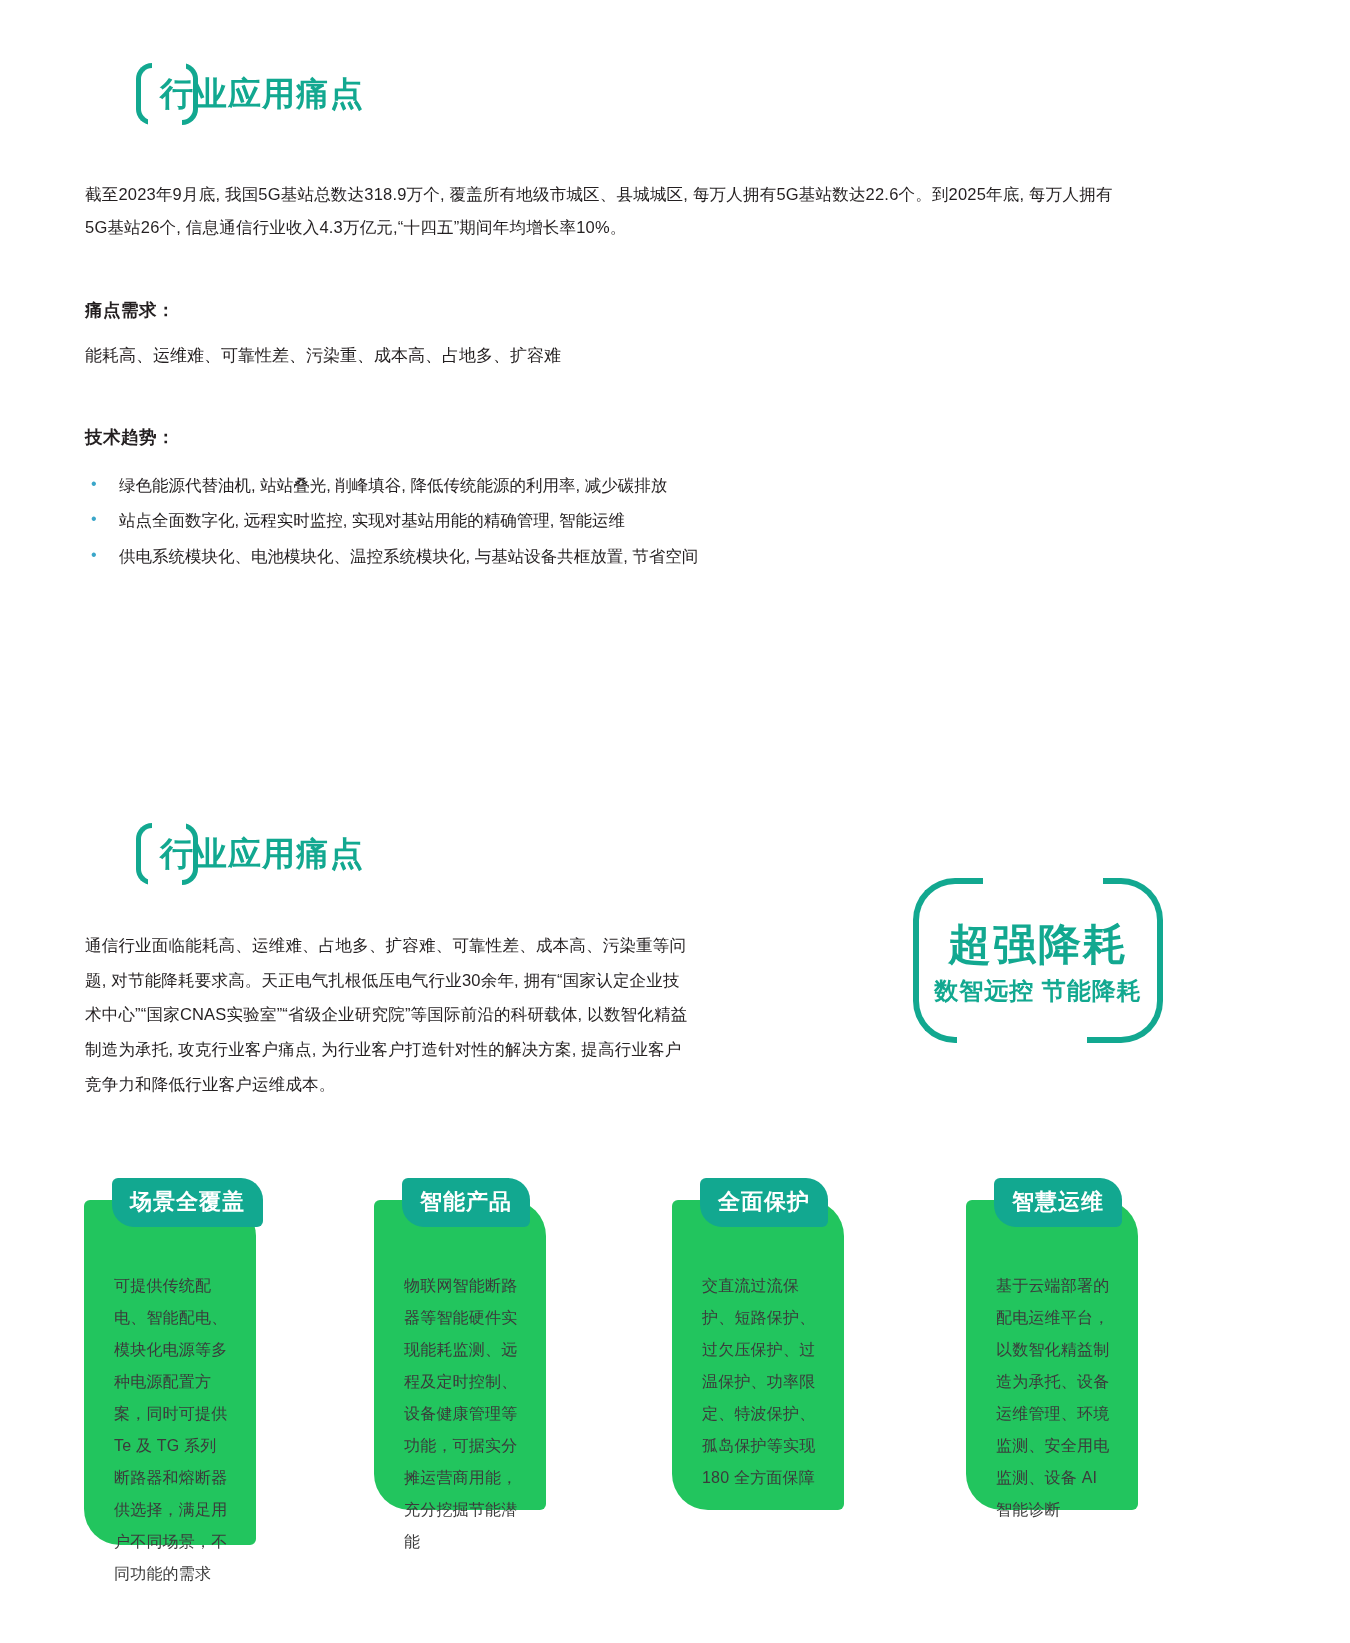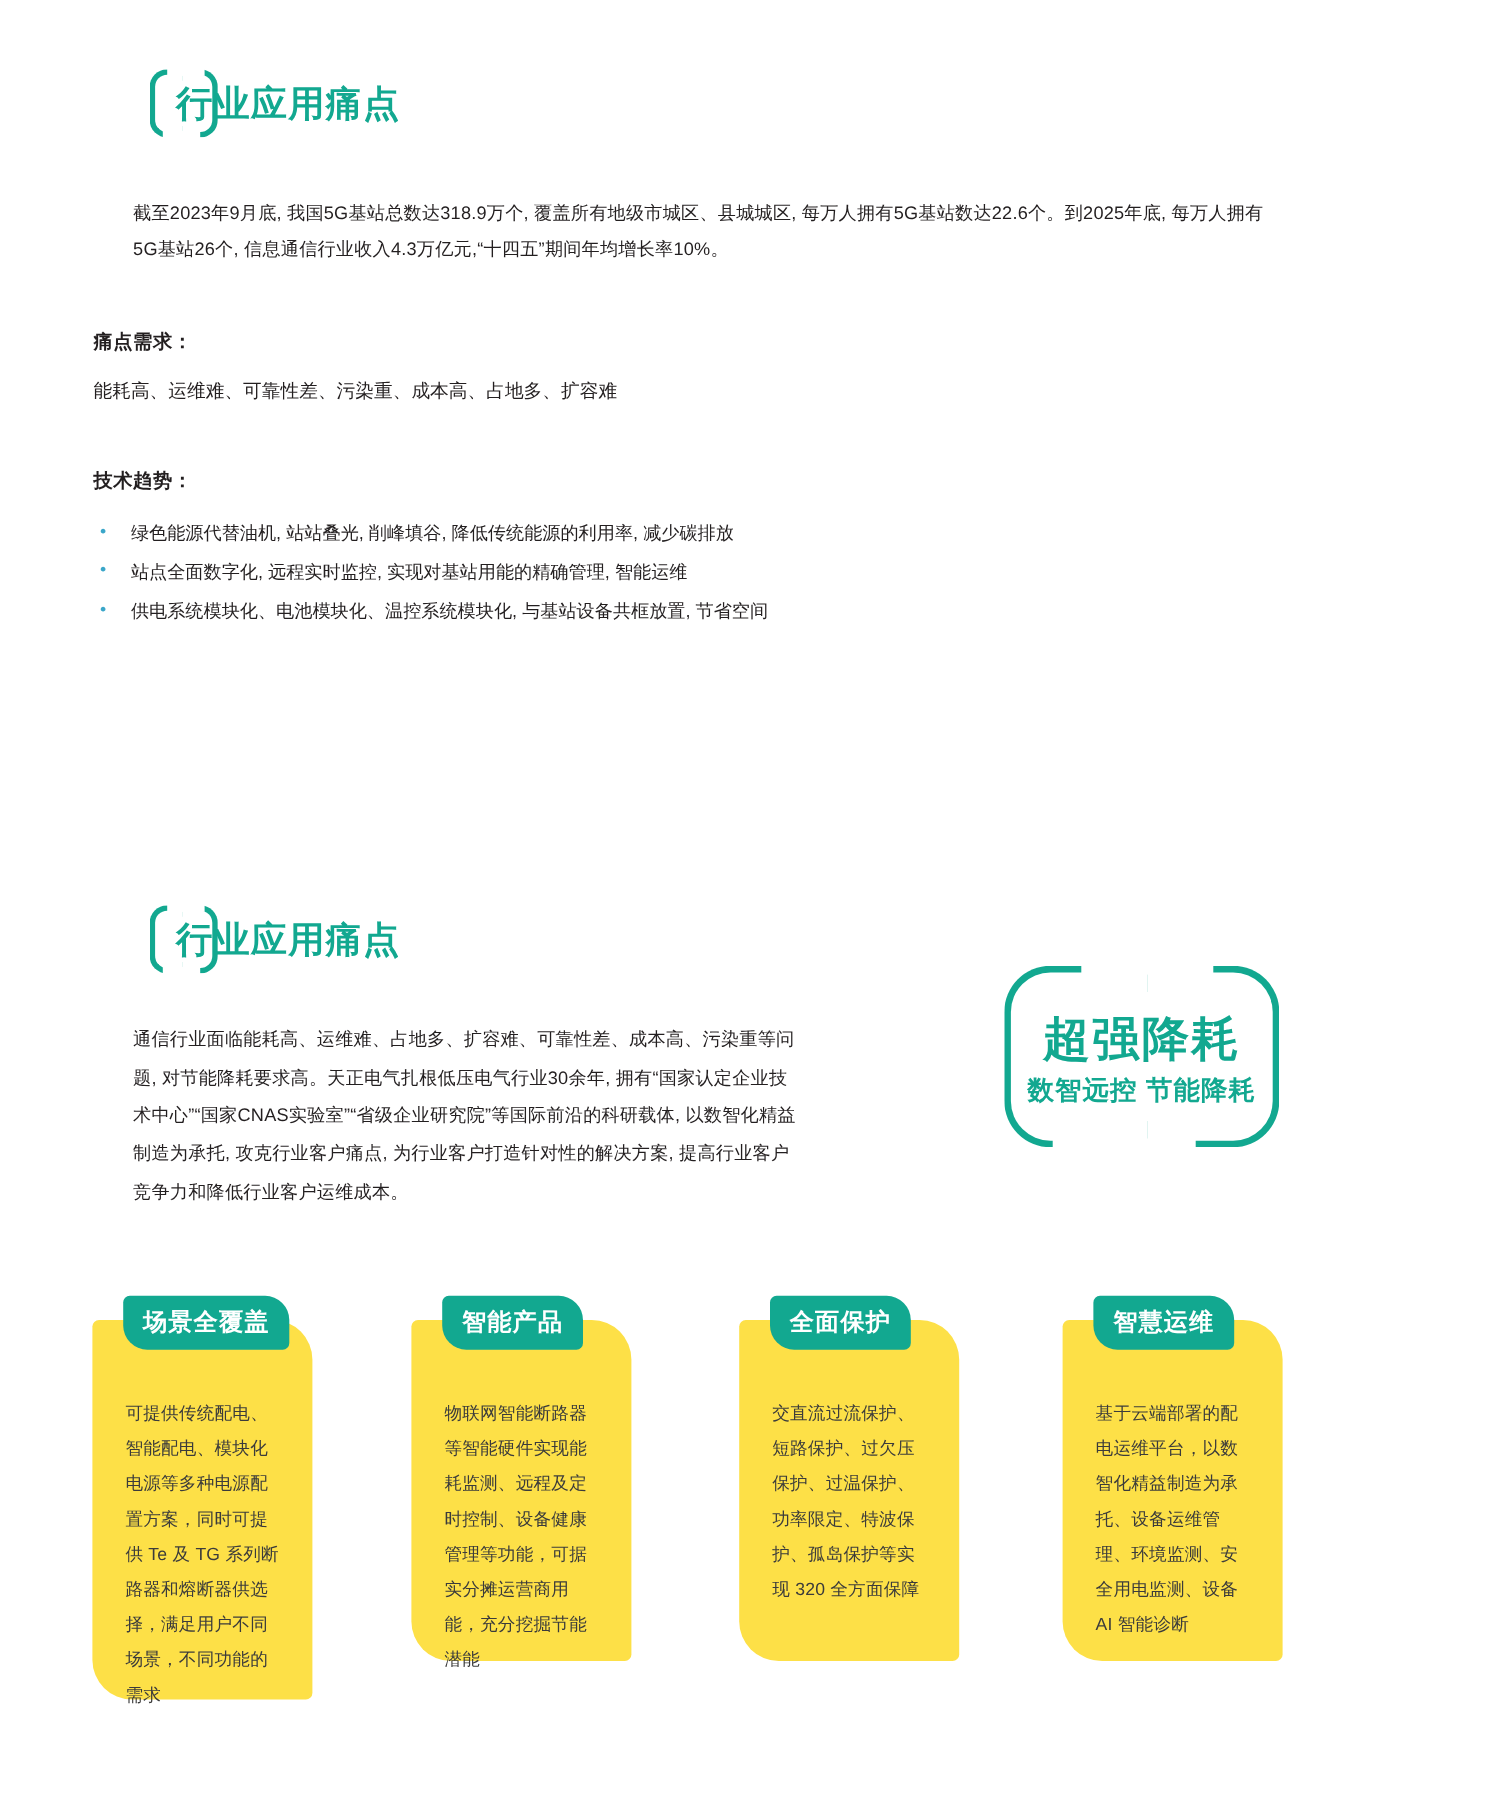--- a/index.html
+++ b/index.html
@@ -77,21 +77,20 @@
     white-space: nowrap;
   }
 
   
   .para {
     position: absolute;
     font-size: 16.5px;
     line-height: 2.0;
     color: #231f20;
     letter-spacing: 0.2px;
-    margin-left: 36px;
   }
   .sub-head {
     position: absolute;
     font-size: 17.5px;
     font-weight: bold;
     color: #231f20;
     letter-spacing: 0.5px;
   }
   .plain-line {
     position: absolute;
@@ -189,22 +188,22 @@
   .cards {
     position: absolute;
     left: 84px;
     top: 1178px;
     width: 1180px;
     height: 400px;
   }
   .card {
     position: absolute;
     top: 22px;
-    width: 200px;
-    background: #fde047;
+    width: 172px;
+    background: #22c55e;
     border-top-left-radius: 6px;
     border-top-right-radius: 36px;
     border-bottom-right-radius: 6px;
     border-bottom-left-radius: 36px;
   }
   .card-tab {
     position: absolute;
     top: -22px;
     left: 28px;
     background: #12a890;
@@ -284,21 +283,21 @@
       <div class="card-body">可提供传统配电、智能配电、模块化电源等多种电源配置方案，同时可提供 Te 及 TG 系列断路器和熔断器供选择，满足用户不同场景，不同功能的需求</div>
     </div>
 
     <div class="card" style="left:290px; height:310px;">
       <div class="card-tab">智能产品</div>
       <div class="card-body">物联网智能断路器等智能硬件实现能耗监测、远程及定时控制、设备健康管理等功能，可据实分摊运营商用能，充分挖掘节能潜能</div>
     </div>
 
     <div class="card" style="left:588px; height:310px;">
       <div class="card-tab">全面保护</div>
-      <div class="card-body">交直流过流保护、短路保护、过欠压保护、过温保护、功率限定、特波保护、孤岛保护等实现 320 全方面保障</div>
+      <div class="card-body">交直流过流保护、短路保护、过欠压保护、过温保护、功率限定、特波保护、孤岛保护等实现 180 全方面保障</div>
     </div>
 
     <div class="card" style="left:882px; height:310px;">
       <div class="card-tab">智慧运维</div>
       <div class="card-body">基于云端部署的配电运维平台，以数智化精益制造为承托、设备运维管理、环境监测、安全用电监测、设备 AI 智能诊断</div>
     </div>
 
   </div>
 
 </div>

